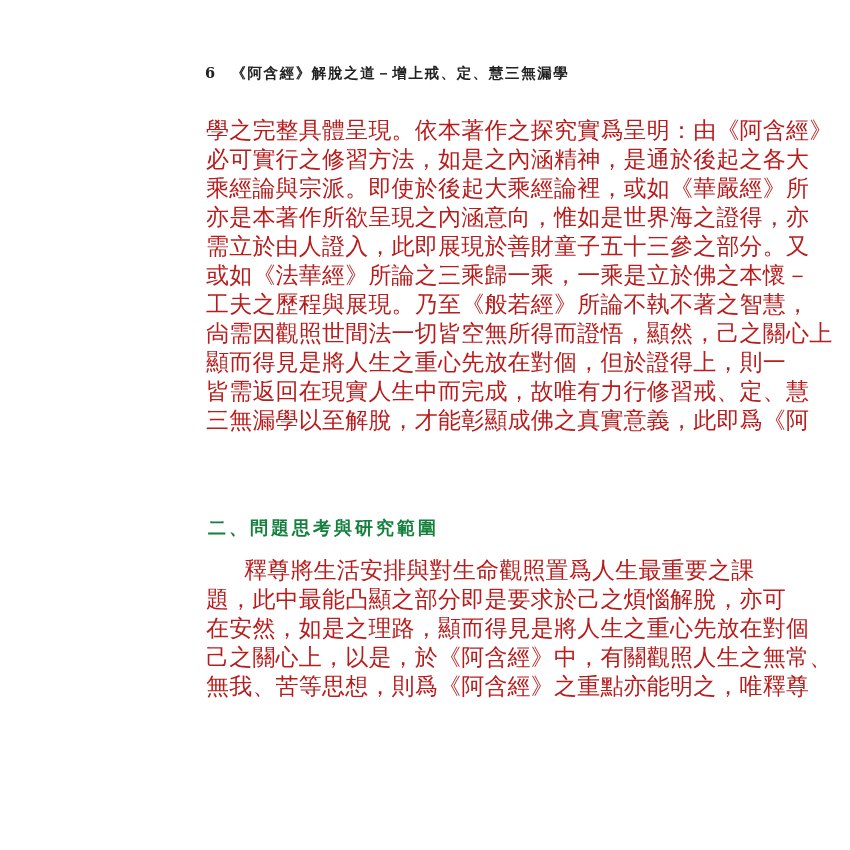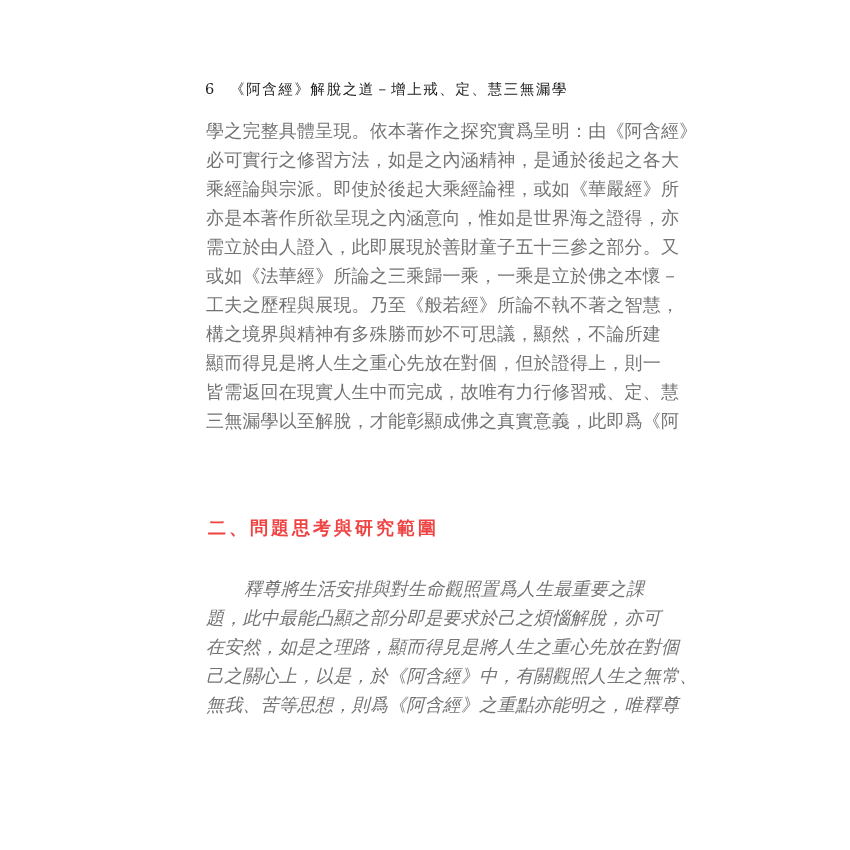--- a/index.html
+++ b/index.html
@@ -2,57 +2,56 @@
 <html><head>
 <meta charset="utf-8">
 <style>
   html, body { margin: 0; padding: 0; }
   body {
     width: 850px; height: 850px; background: #ffffff; position: relative; overflow: hidden;
     font-family: "DejaVu Serif", "Liberation Serif", serif; color: #1a1a1a;
   }
   .running-head {
     position: absolute; left: 205px; top: 64px; width: 440px;
-    font-size: 14.5px; letter-spacing: 1.6px; font-weight: normal; color: #222;
+    font-size: 14.5px; letter-spacing: 1.6px; font-weight: bold; color: #222;
     white-space: nowrap;
-    margin-top: 16px;
   }
   .running-head .pg { margin-right: 8px; }
   .body-block {
     position: absolute; left: 206px; width: 442px;
   }
   .line {
-    height: 29px; line-height: 29px; font-size: 18px; white-space: nowrap;
-    letter-spacing: 0.2px; color: #737373; overflow: visible;
+    height: 29px; line-height: 29px; font-size: 23px; white-space: nowrap;
+    letter-spacing: 0.2px; color: #b91c1c; overflow: visible;
   }
   .block1 { top: 116px; }
   .section-heading {
     position: absolute; left: 208px; top: 516px; font-size: 18px; font-weight: bold;
-    letter-spacing: 3px; color: #ef4444; white-space: nowrap;
+    letter-spacing: 3px; color: #15803d; white-space: nowrap;
   }
-  .block2 { top: 574px; font-style: italic; }
+  .block2 { top: 556px; }
   .indent { padding-left: 38px; }
 </style>
 </head>
 <body>
 
 <div class="running-head">
   <span class="pg">6</span>
   <span>《阿含經》解脫之道－增上戒、定、慧三無漏學</span>
 </div>
 
 <div class="body-block block1">
   <div class="line">學之完整具體呈現。依本著作之探究實爲呈明：由《阿含經》</div>
   <div class="line">必可實行之修習方法，如是之內涵精神，是通於後起之各大</div>
   <div class="line">乘經論與宗派。即使於後起大乘經論裡，或如《華嚴經》所</div>
   <div class="line">亦是本著作所欲呈現之內涵意向，惟如是世界海之證得，亦</div>
   <div class="line">需立於由人證入，此即展現於善財童子五十三參之部分。又</div>
   <div class="line">或如《法華經》所論之三乘歸一乘，一乘是立於佛之本懷－</div>
   <div class="line">工夫之歷程與展現。乃至《般若經》所論不執不著之智慧，</div>
-  <div class="line">構之境界與精神有多殊勝而妙不可思議，顯然，不論所建</div>
+  <div class="line">尙需因觀照世間法一切皆空無所得而證悟，顯然，己之關心上</div>
   <div class="line">顯而得見是將人生之重心先放在對個，但於證得上，則一</div>
   <div class="line">皆需返回在現實人生中而完成，故唯有力行修習戒、定、慧</div>
   <div class="line">三無漏學以至解脫，才能彰顯成佛之真實意義，此即爲《阿</div>
 </div>
 
 <div class="section-heading">二、問題思考與研究範圍</div>
 
 <div class="body-block block2">
   <div class="line indent">釋尊將生活安排與對生命觀照置爲人生最重要之課</div>
   <div class="line">題，此中最能凸顯之部分即是要求於己之煩惱解脫，亦可</div>

